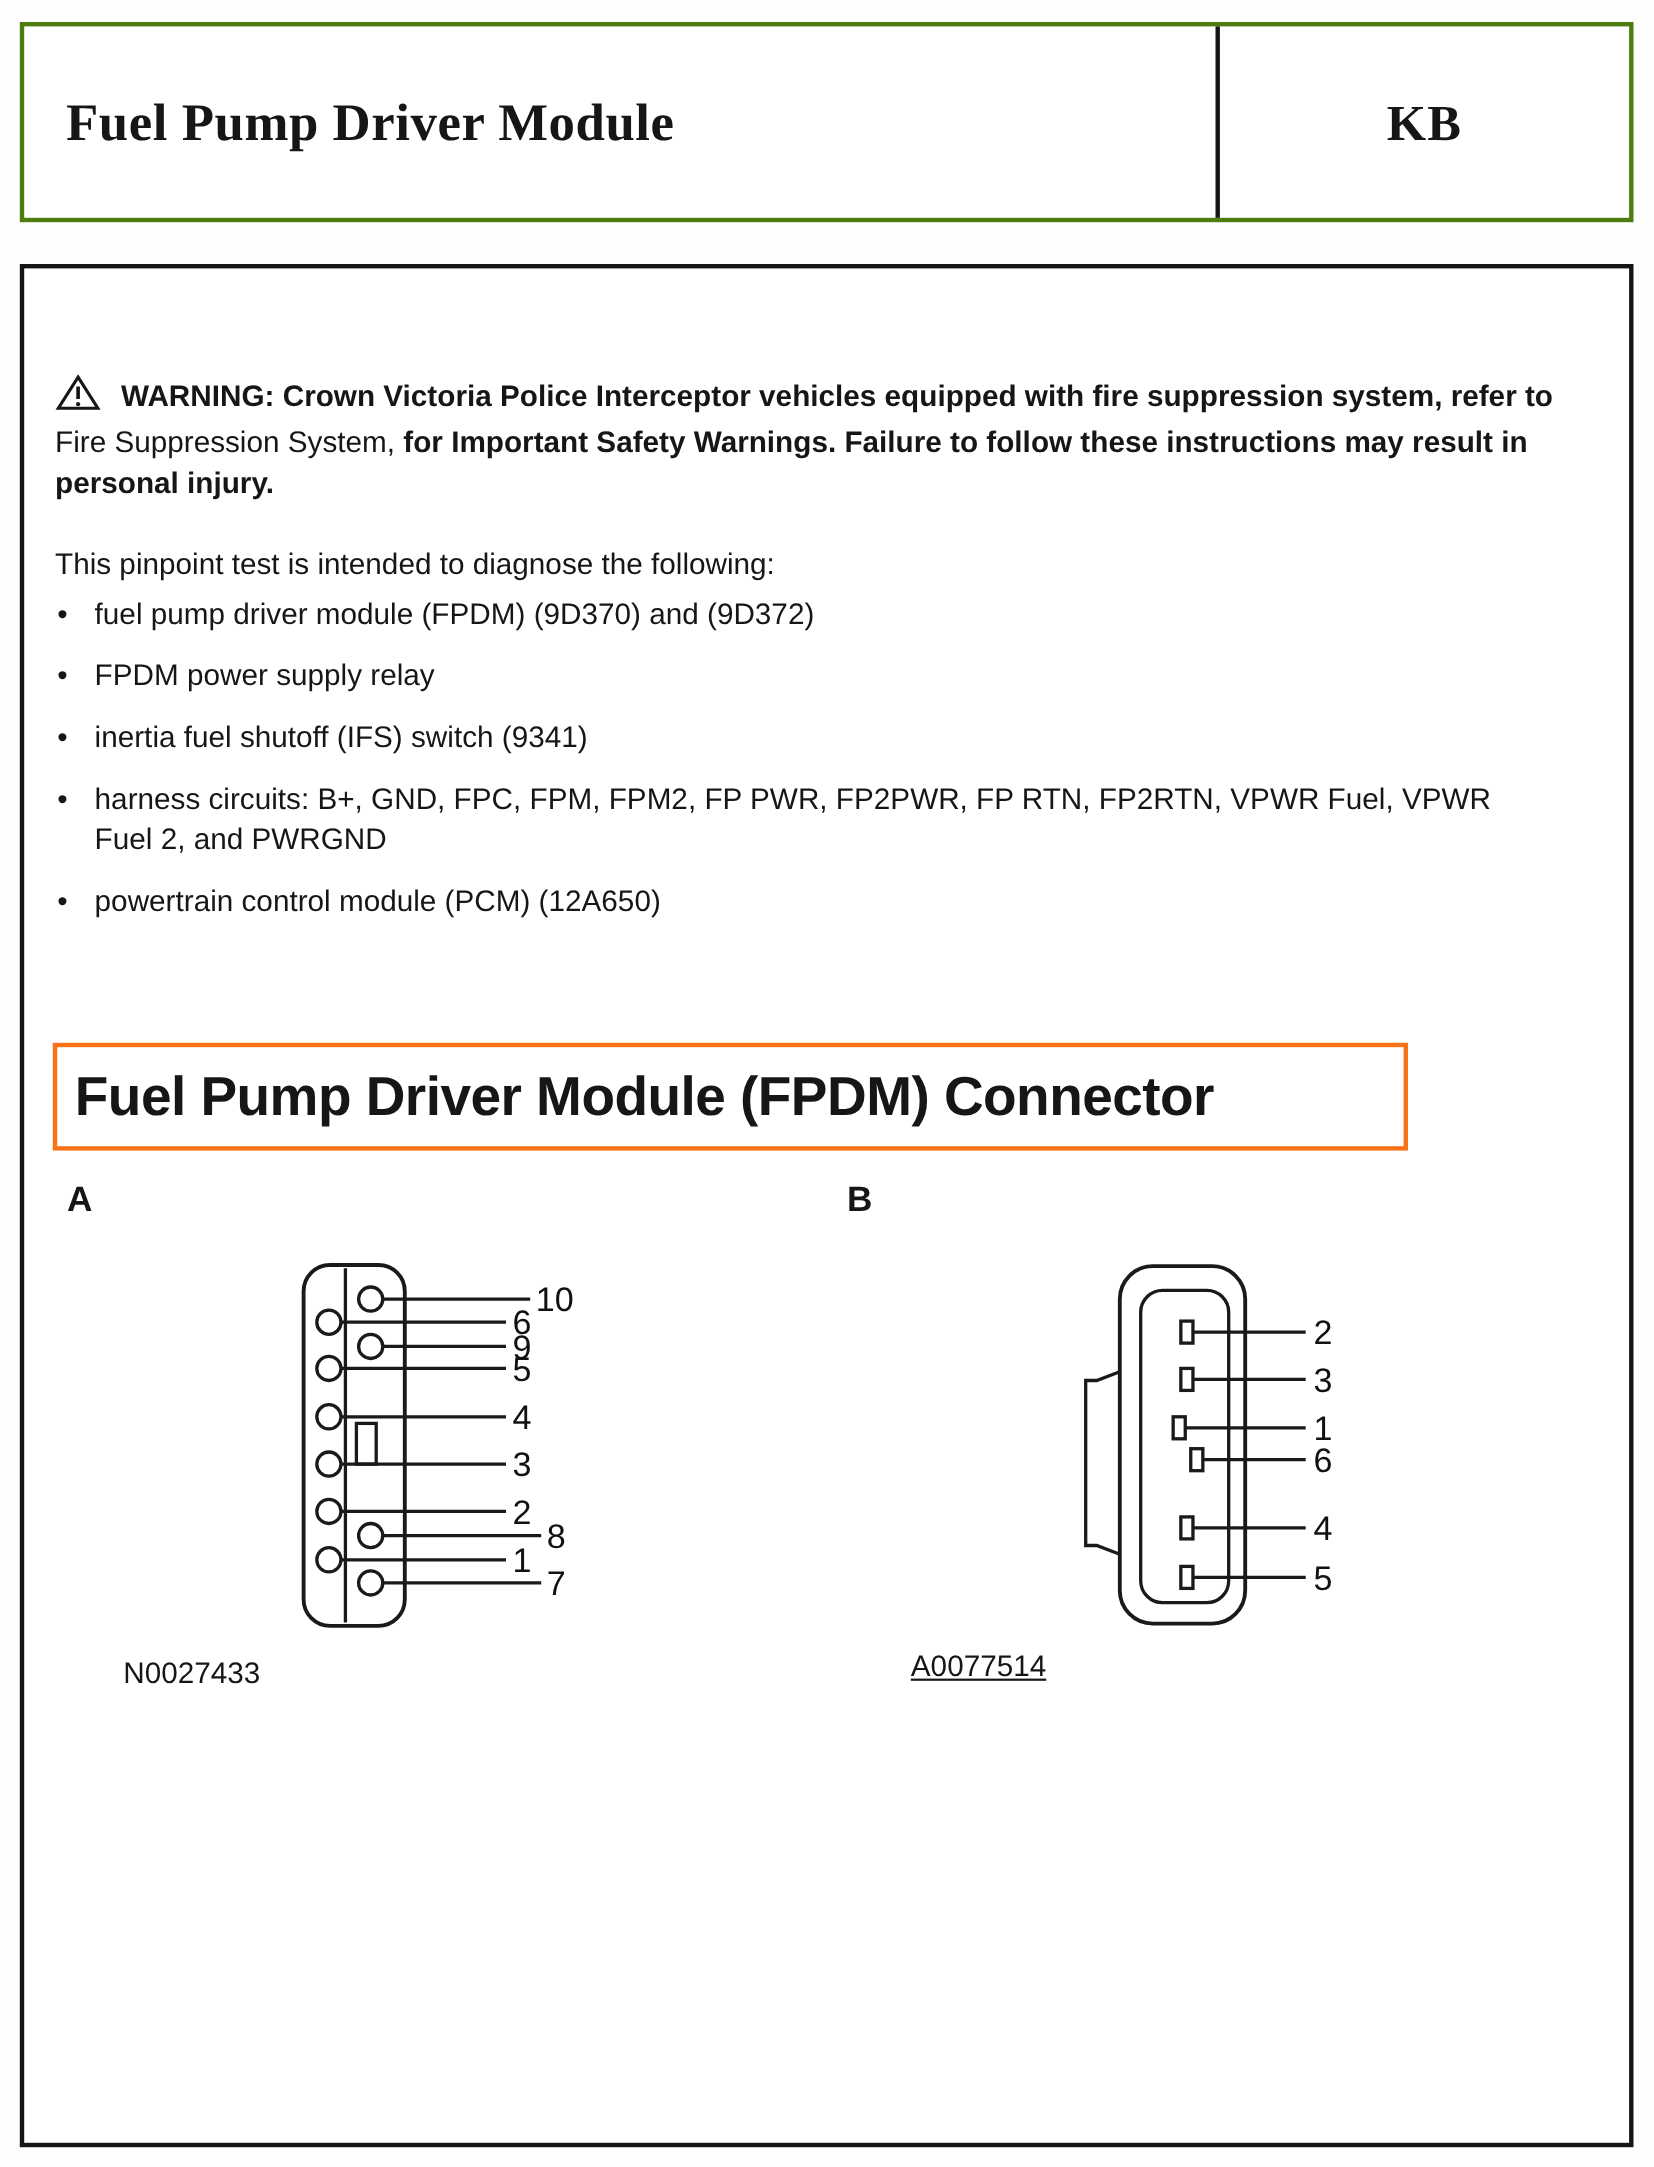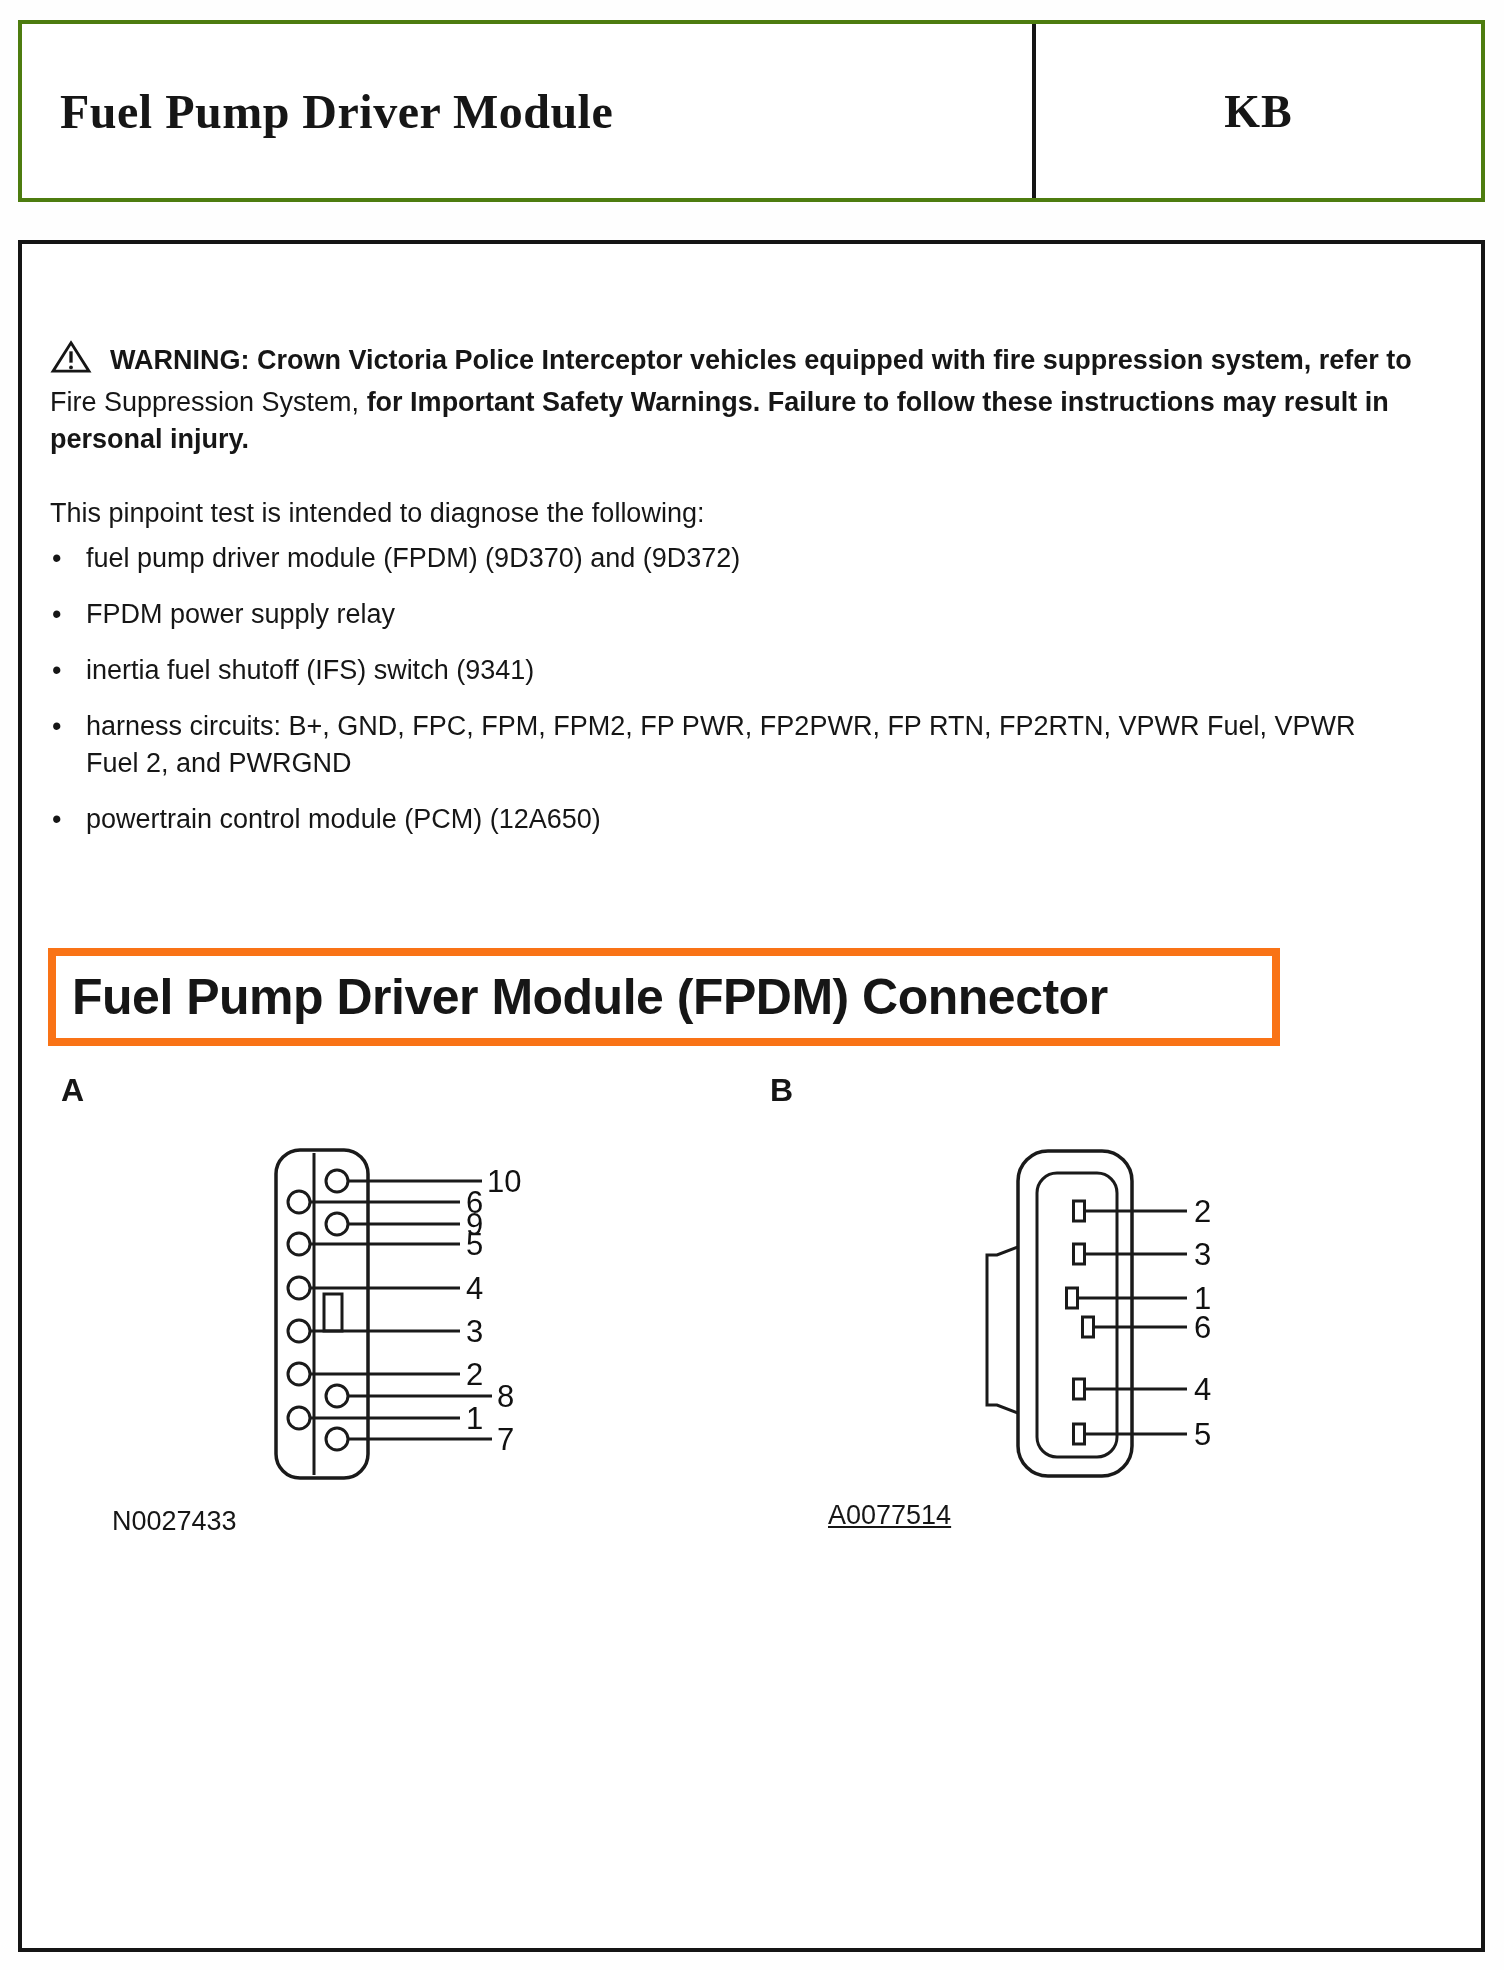--- a/index.html
+++ b/index.html
@@ -28,21 +28,21 @@
     display: flex; align-items: center;
     padding-left: 38px;
   }
   .header-title {
     font-family: "Liberation Serif", serif;
     font-weight: bold;
     font-size: 48px;
     letter-spacing: 0.5px;
   }
   .header-code-cell {
-    width: 449px;
+    width: 376px;
     border-left: 4px solid #151515;
     display: flex; align-items: center; justify-content: center; margin-left: 12px;
   }
   .header-code {
     font-family: "Liberation Serif", serif;
     font-weight: bold;
     font-size: 46px;
     letter-spacing: 1px;
   }
 
@@ -90,21 +90,21 @@
     content: "\2022";
     position: absolute;
     left: 2px; top: 0;
     font-size: 27px;
   }
 
   .section-title-box {
     position: absolute;
     left: 26px; top: 704px;
     width: 1232px; height: 98px;
-    border: 8px solid #f97316;
+    border: 4px solid #f97316;
     display: flex; align-items: center;
     padding-left: 16px;
     background: #fff;
   }
   .section-title {
     font-size: 50px;
     font-weight: bold;
     letter-spacing: -0.5px;
     white-space: nowrap;
   }

